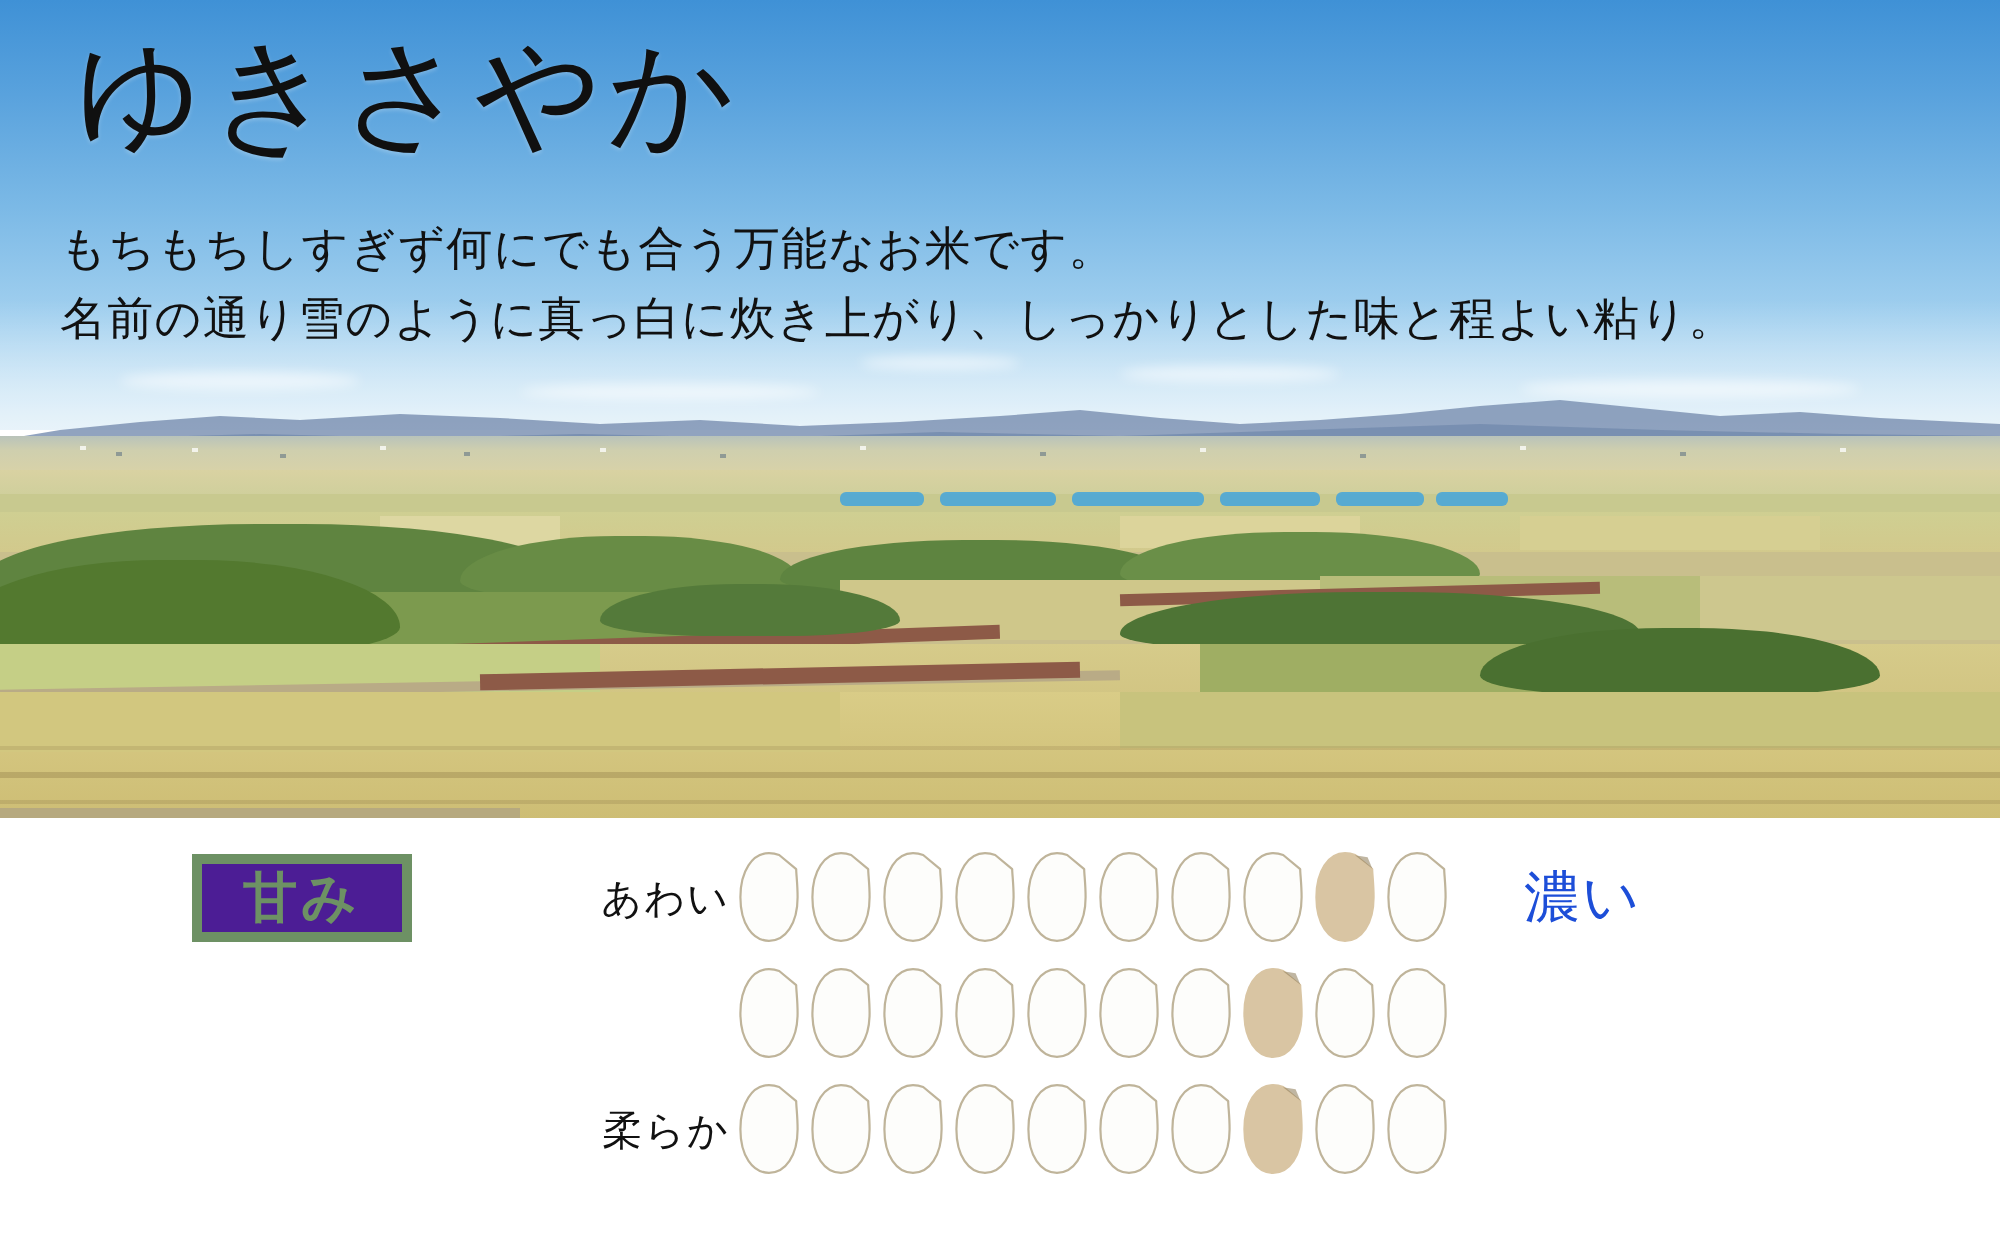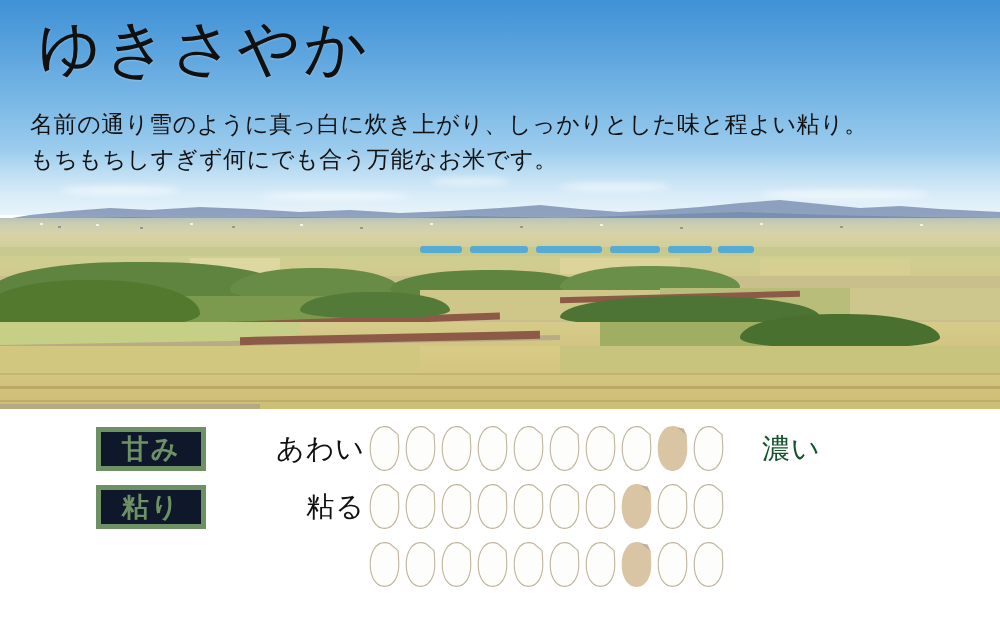--- a/index.html
+++ b/index.html
@@ -71,49 +71,49 @@
   }
 
   
   .panel{position:absolute;left:0;top:409px;width:1000px;height:212px;background:#fff;}
   .rows{position:absolute;left:0;top:12px;width:1000px;}
   .row{position:relative;height:58px;display:flex;align-items:center;}
 
   .badge{
     position:absolute;left:96px;top:6px;
     width:110px;height:44px;
-    border:5px solid #6d9164;background:#0f172a;
+    border:5px solid #6d9164;background:#4c1d95;
     box-sizing:border-box;
     display:flex;align-items:center;justify-content:center;
   }
   .badge span{
     font-size:27px;font-weight:700;color:#6d9164;letter-spacing:2px;line-height:1;
     font-family:"Liberation Sans","DejaVu Sans",sans-serif;
   }
 
   .lowlab{
     position:absolute;left:215px;top:6px;width:150px;height:44px;
     display:flex;align-items:center;justify-content:flex-end;
-    font-size:28px;color:#111;letter-spacing:1px;
+    font-size:20px;color:#111;letter-spacing:1px;
     font-family:Liberation Sans, sans-serif;
   }
 
   .grains{
     position:absolute;left:368px;top:4px;
     display:flex;align-items:center;gap:3px;
   }
   .grain{
     position:relative;width:33px;height:47px;
   }
   .grain svg{display:block;width:33px;height:47px;}
 
   .highlab{
     position:absolute;left:762px;top:6px;height:44px;
     display:flex;align-items:center;
-    font-size:28px;color:#14532d;letter-spacing:1px;
+    font-size:28px;color:#1d4ed8;letter-spacing:1px;
     font-family:"Liberation Serif","DejaVu Serif",serif;
   }
 </style>
 </head>
 <body>
 
 <div id="page">
 
   <div class="hero">
 
@@ -200,22 +200,22 @@
       <div class="fld" style="left:560px;top:128px;width:440px;height:28px;background:#c8c37d;"></div>
       <div class="fld" style="left:0;top:168px;width:1000px;height:3px;background:rgba(140,120,70,.35);"></div>
       <div class="fld" style="left:0;top:182px;width:1000px;height:2px;background:rgba(140,120,70,.25);"></div>
       <div class="fld" style="left:0;top:155px;width:1000px;height:2px;background:rgba(150,130,80,.25);"></div>
       <div class="fld" style="left:0;top:186px;width:260px;height:6px;background:#b6a97f;"></div>
     </div>
 
     <div class="title">ゆきさやか</div>
 
     <div class="subwrap">
+      <div class="subline">もちもちしすぎず何にでも合う万能なお米です。</div>
       <div class="subline">名前の通り雪のように真っ白に炊き上がり、しっかりとした味と程よい粘り。</div>
-      <div class="subline">もちもちしすぎず何にでも合う万能なお米です。</div>
     </div>
   </div>
 
   <div class="panel">
     <div class="rows" id="rating-rows">
         <div class="row">
           <div class="badge">
             <span>甘み</span>
           </div>
           <div class="lowlab">あわい</div>
@@ -268,24 +268,20 @@
             </div>
             <div class="grain">
               <svg viewBox="0 0 33 47" preserveAspectRatio="none">
                 <path d="M16.5,1.6 C8.2,1.6 2.2,10.5 2.2,23.6 C2.2,36.7 8.2,45.4 16.5,45.4 C24.8,45.4 30.8,36.7 30.8,23.6 C30.8,17.0 30.1,12.2 30.1,9.6 L21.6,2.5 C20.0,1.9 18.3,1.6 16.5,1.6 Z" fill="#fdfdfb" stroke="#bfb49a" stroke-width="1.1" stroke-linejoin="round"></path>
               </svg>
             </div>
           </div>
           <div class="highlab">濃い</div>
         </div>
         <div class="row">
-          <div class="badge">
-            <span>粘り</span>
-          </div>
-          <div class="lowlab">粘る</div>
           <div class="grains">
             <div class="grain">
               <svg viewBox="0 0 33 47" preserveAspectRatio="none">
                 <path d="M16.5,1.6 C8.2,1.6 2.2,10.5 2.2,23.6 C2.2,36.7 8.2,45.4 16.5,45.4 C24.8,45.4 30.8,36.7 30.8,23.6 C30.8,17.0 30.1,12.2 30.1,9.6 L21.6,2.5 C20.0,1.9 18.3,1.6 16.5,1.6 Z" fill="#fdfdfb" stroke="#bfb49a" stroke-width="1.1" stroke-linejoin="round"></path>
               </svg>
             </div>
             <div class="grain">
               <svg viewBox="0 0 33 47" preserveAspectRatio="none">
                 <path d="M16.5,1.6 C8.2,1.6 2.2,10.5 2.2,23.6 C2.2,36.7 8.2,45.4 16.5,45.4 C24.8,45.4 30.8,36.7 30.8,23.6 C30.8,17.0 30.1,12.2 30.1,9.6 L21.6,2.5 C20.0,1.9 18.3,1.6 16.5,1.6 Z" fill="#fdfdfb" stroke="#bfb49a" stroke-width="1.1" stroke-linejoin="round"></path>
               </svg>
@@ -327,20 +323,21 @@
               </svg>
             </div>
             <div class="grain">
               <svg viewBox="0 0 33 47" preserveAspectRatio="none">
                 <path d="M16.5,1.6 C8.2,1.6 2.2,10.5 2.2,23.6 C2.2,36.7 8.2,45.4 16.5,45.4 C24.8,45.4 30.8,36.7 30.8,23.6 C30.8,17.0 30.1,12.2 30.1,9.6 L21.6,2.5 C20.0,1.9 18.3,1.6 16.5,1.6 Z" fill="#fdfdfb" stroke="#bfb49a" stroke-width="1.1" stroke-linejoin="round"></path>
               </svg>
             </div>
           </div>
         </div>
         <div class="row">
+          <div class="lowlab">柔らか</div>
           <div class="grains">
             <div class="grain">
               <svg viewBox="0 0 33 47" preserveAspectRatio="none">
                 <path d="M16.5,1.6 C8.2,1.6 2.2,10.5 2.2,23.6 C2.2,36.7 8.2,45.4 16.5,45.4 C24.8,45.4 30.8,36.7 30.8,23.6 C30.8,17.0 30.1,12.2 30.1,9.6 L21.6,2.5 C20.0,1.9 18.3,1.6 16.5,1.6 Z" fill="#fdfdfb" stroke="#bfb49a" stroke-width="1.1" stroke-linejoin="round"></path>
               </svg>
             </div>
             <div class="grain">
               <svg viewBox="0 0 33 47" preserveAspectRatio="none">
                 <path d="M16.5,1.6 C8.2,1.6 2.2,10.5 2.2,23.6 C2.2,36.7 8.2,45.4 16.5,45.4 C24.8,45.4 30.8,36.7 30.8,23.6 C30.8,17.0 30.1,12.2 30.1,9.6 L21.6,2.5 C20.0,1.9 18.3,1.6 16.5,1.6 Z" fill="#fdfdfb" stroke="#bfb49a" stroke-width="1.1" stroke-linejoin="round"></path>
               </svg>

